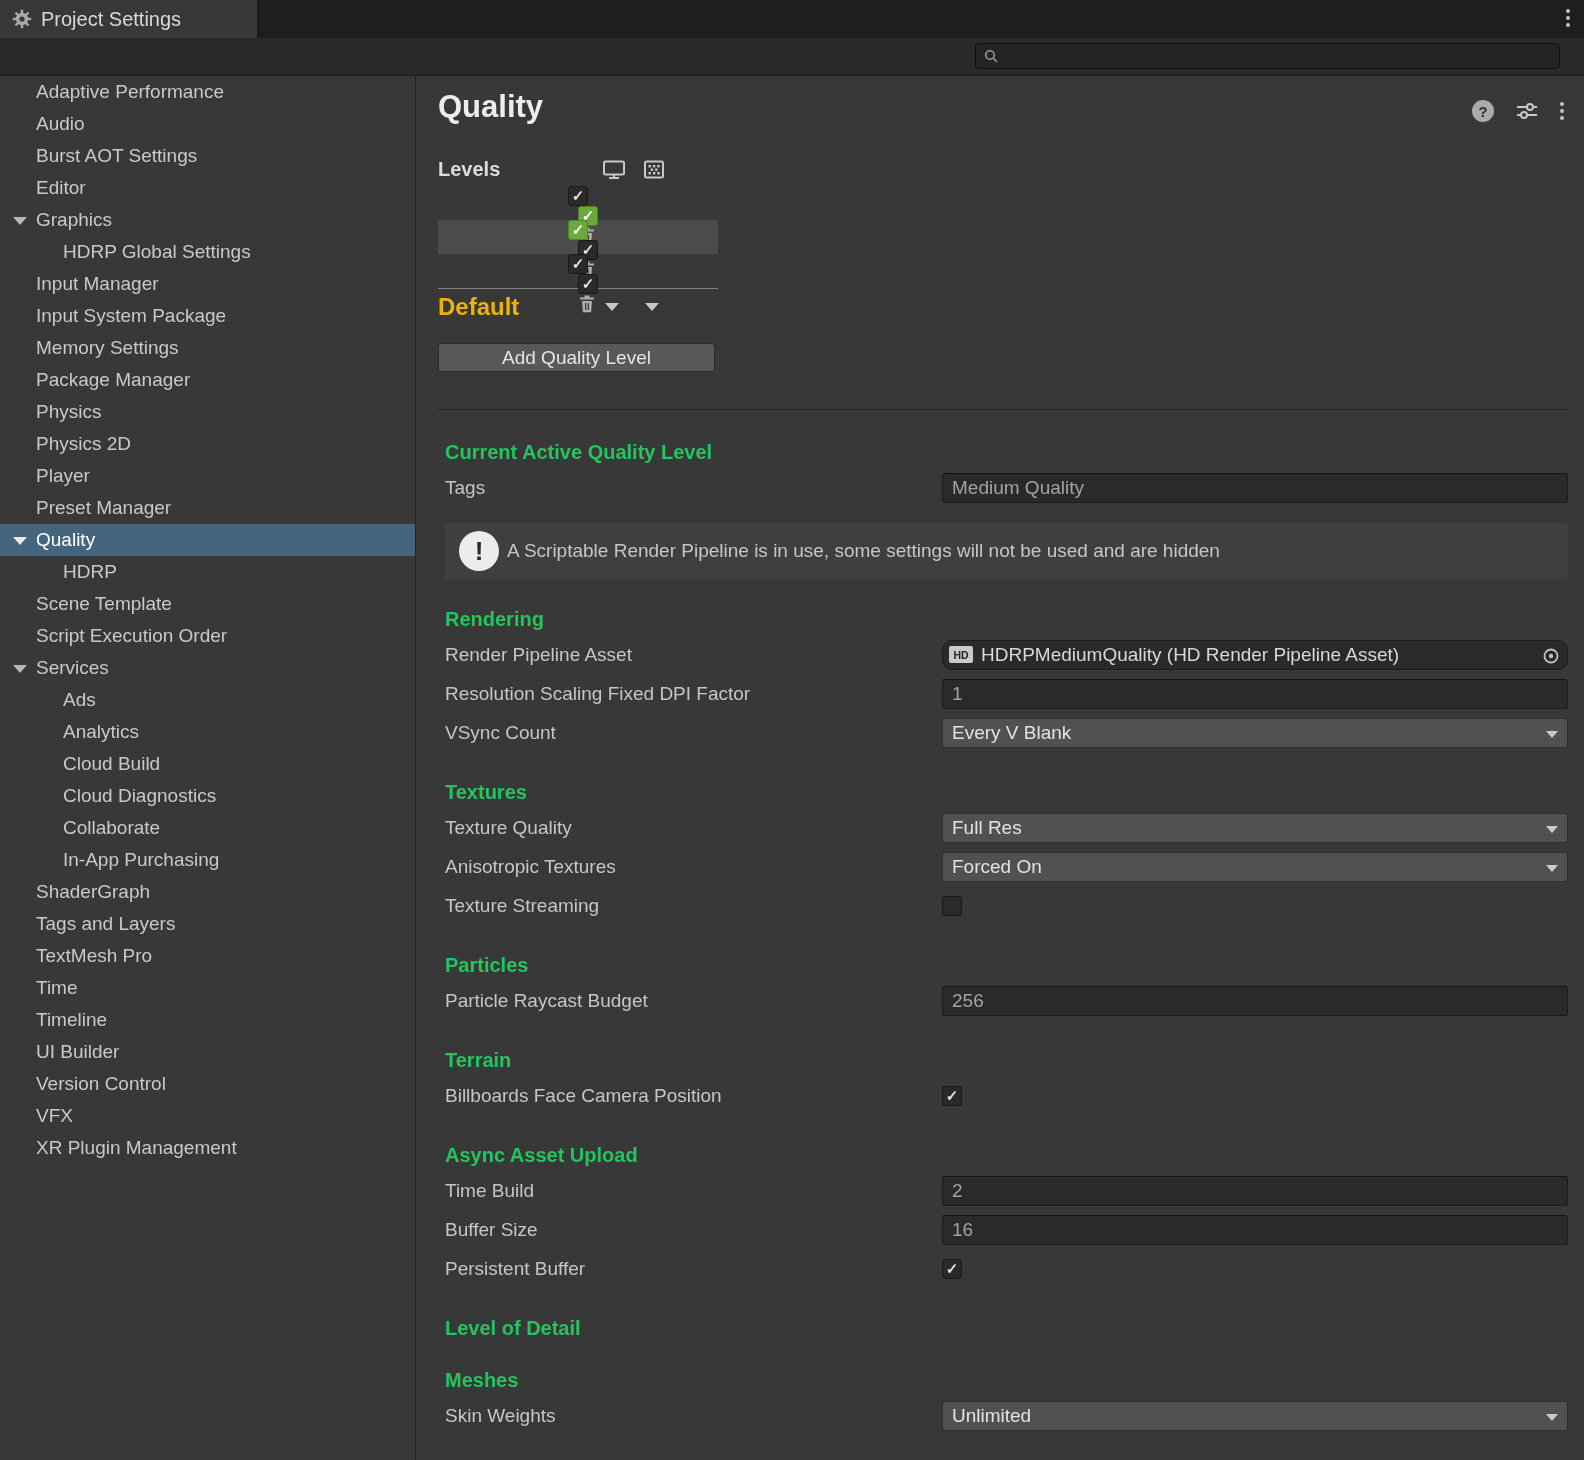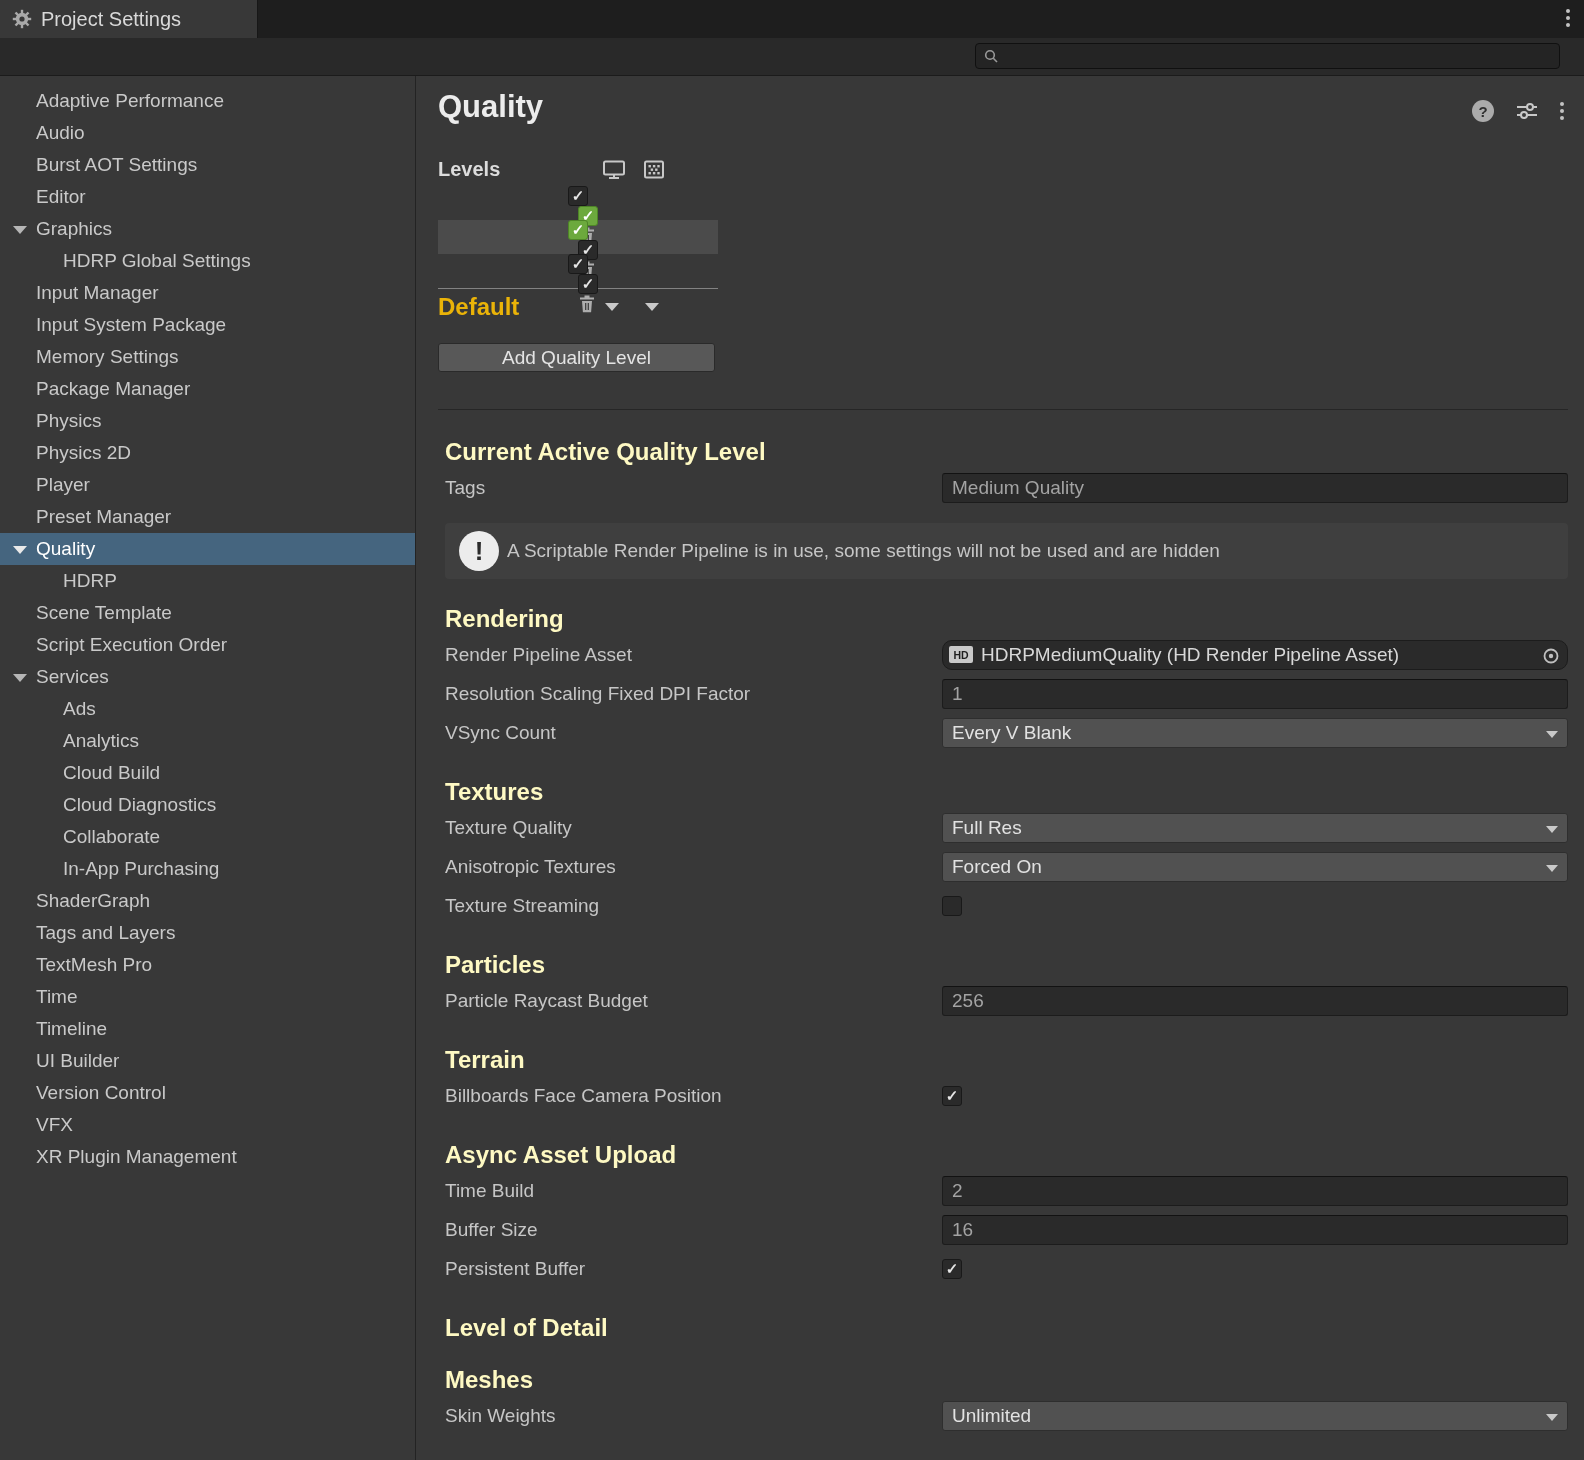--- a/index.html
+++ b/index.html
@@ -29,21 +29,21 @@
     display:flex; align-items:center; gap:6px; padding:0 8px; box-sizing:border-box;
   }
   .search input {
     flex:1; background:transparent; border:none; outline:none;
     color:#D5D5D5; font-size:15px; font-family:inherit;
   }
   
   .body { display:flex; height:1384px; }
   .sidebar {
     width:416px; box-sizing:border-box; border-right:1px solid #232323;
-    padding-top:9px; flex:none; overflow:hidden;
+    flex:none; overflow:hidden;
   }
   .side-item {
     height:32px; line-height:32px; font-size:19px; color:#C9C9C9;
     padding-left:36px; position:relative; white-space:nowrap; cursor:default;
   }
   .side-item.indent2 { padding-left:63px; }
   .side-item.selected { background:var(--selection,#45657F); color:#FFFFFF; }
   .side-item.fold::before {
     content:""; position:absolute; left:13px; top:13px;
     border-left:7px solid transparent; border-right:7px solid transparent;
@@ -79,21 +79,21 @@
   }
   .caret.c1 { left:167px; } .caret.c2 { left:207px; }
   .add-btn {
     display:block; margin-top:18px; width:277px; height:29px;
     background:#585858; color:#E4E4E4; border:1px solid #2A2A2A; border-radius:3px;
     font-size:19px; font-family:inherit; cursor:pointer;
   }
   .main-divider { margin-top:37px; border-top:1px solid #262626; }
   
   .settings { padding-left:7px; }
-  .section-heading { font-weight:bold; font-size:24px; color:#fef9c3; margin:28px 0 4px 0; line-height:24px; }
+  .section-heading { font-weight:bold; font-size:20px; color:#22c55e; margin:28px 0 4px 0; line-height:24px; }
   .settings .section-heading:first-child { margin-top:30px; }
   .row { display:flex; align-items:center; height:39px; }
   .row-label { width:497px; flex:none; font-size:19px; color:#C6C6C6; white-space:nowrap; }
   .row-control { flex:1; display:flex; align-items:center; min-width:0; }
   .tf {
     width:100%; height:30px; background:var(--field,#2A2A2A);
     border:1px solid #1C1C1C; border-top-color:#121212; border-radius:3px;
     color:#a3a3a3; font-size:19px; padding:0 9px; display:flex; align-items:center;
     box-sizing:border-box; cursor:text;
   }

